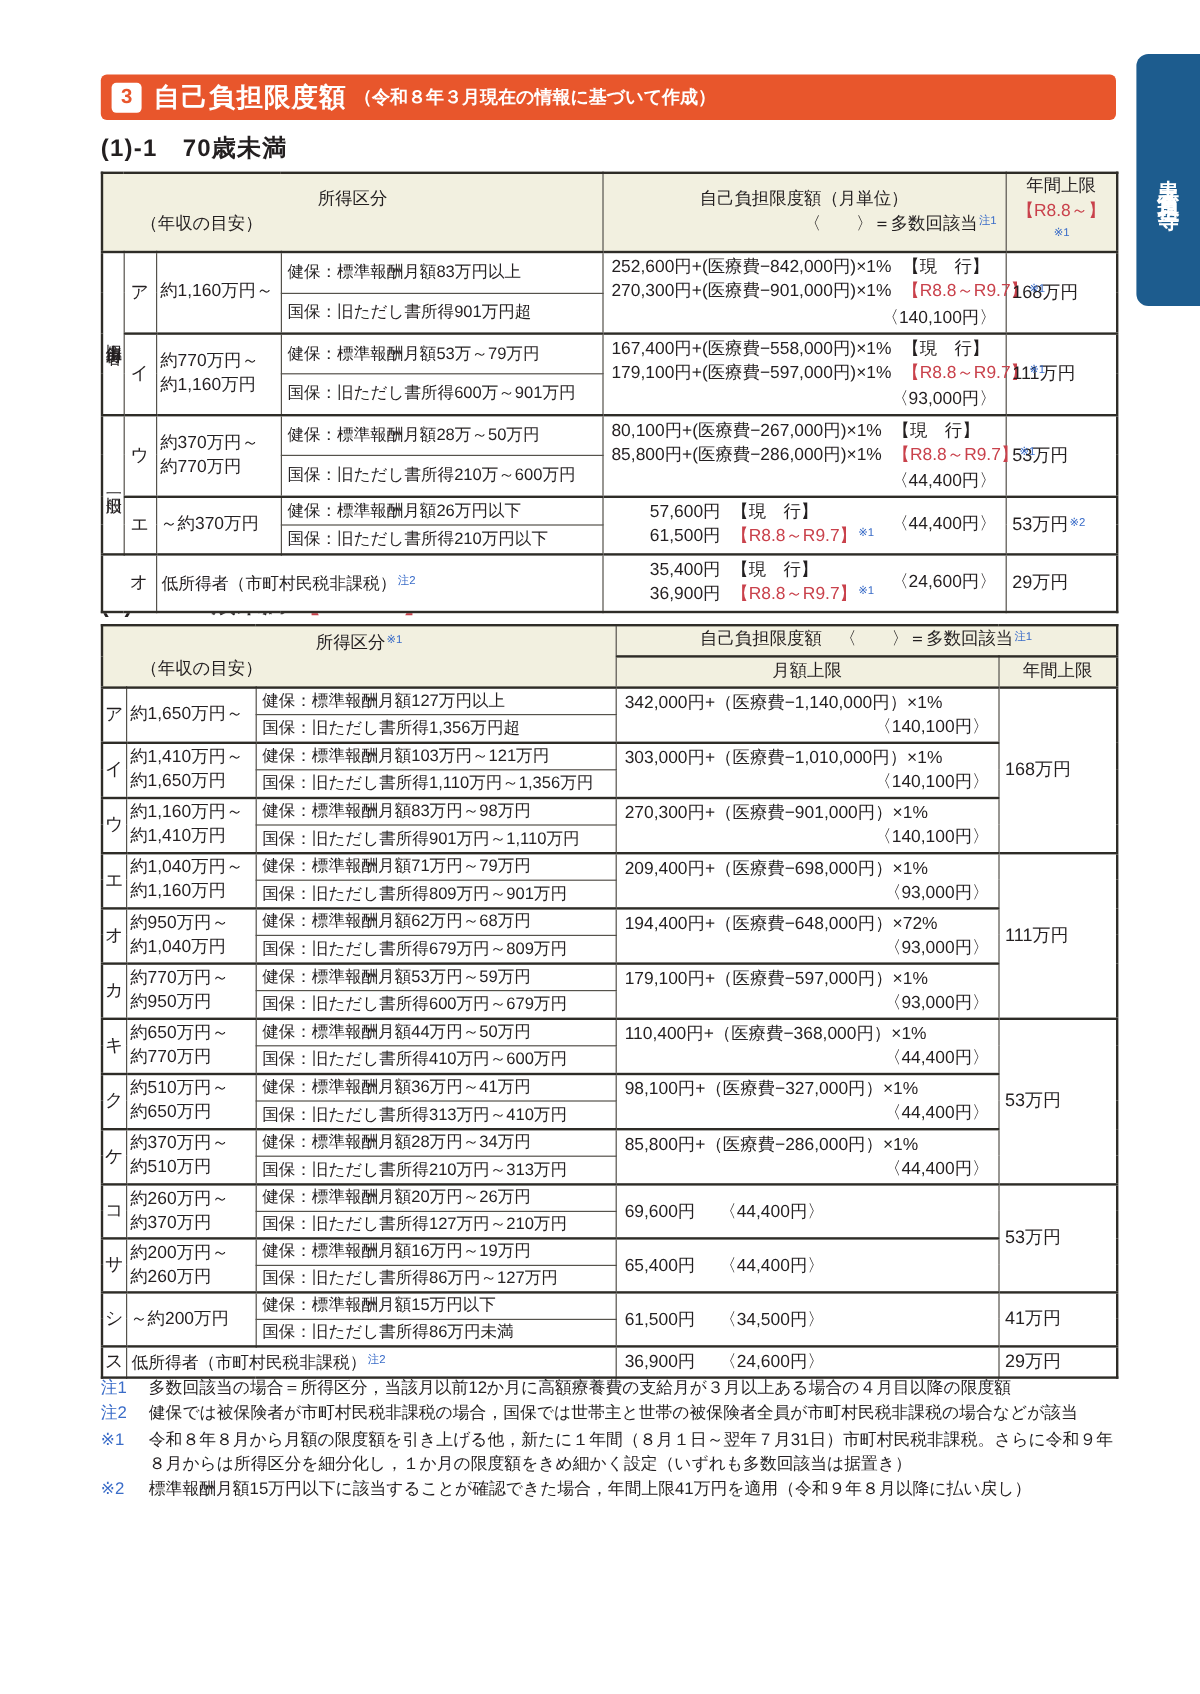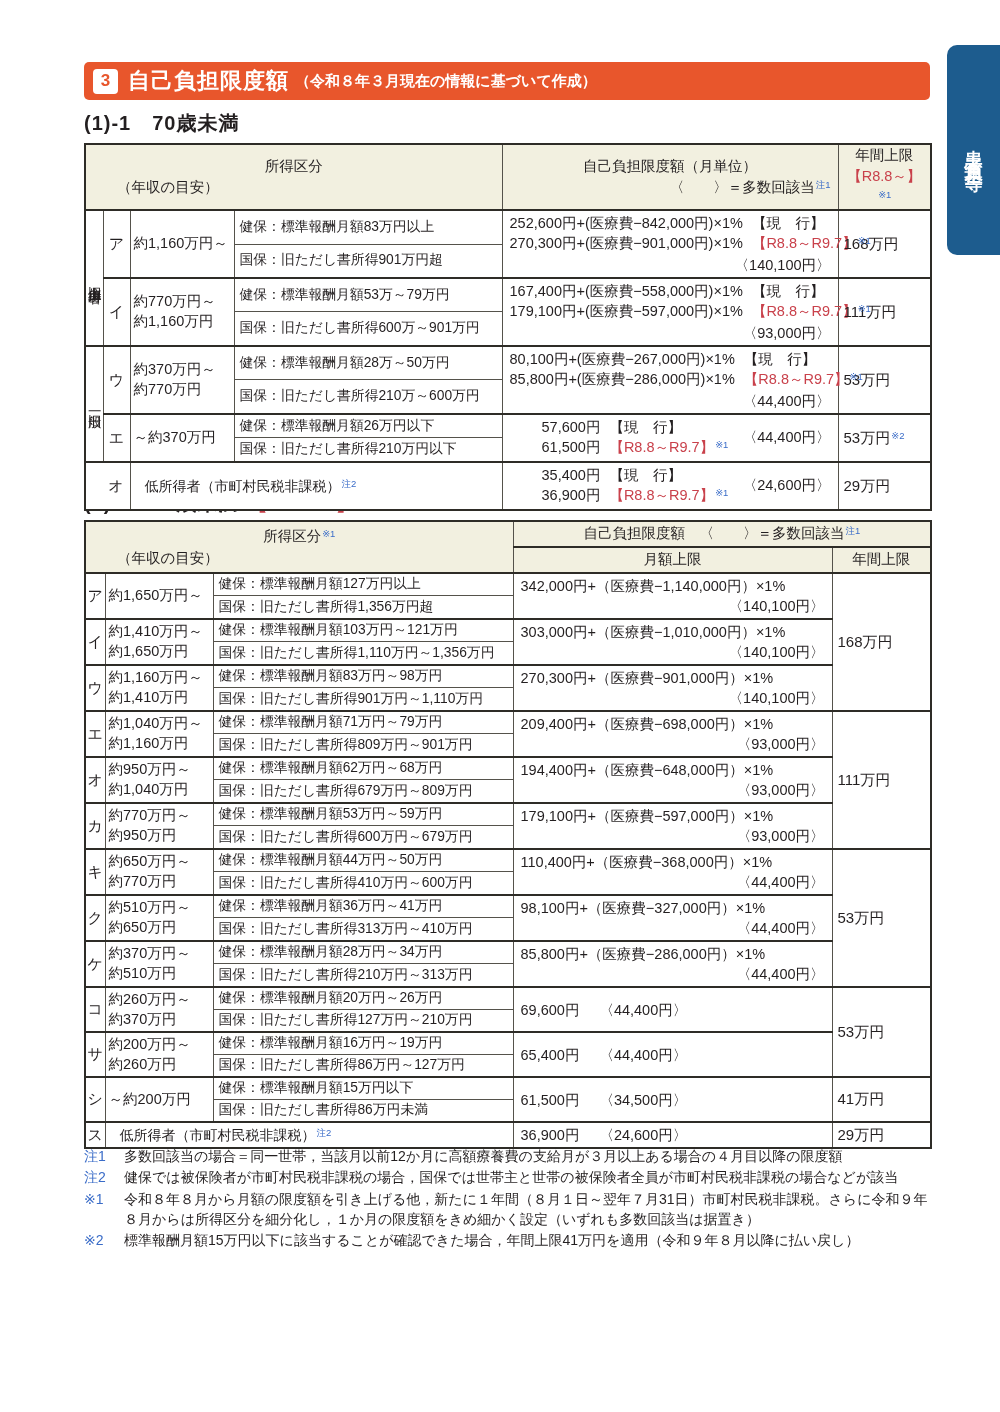--- a/index.html
+++ b/index.html
@@ -59,21 +59,21 @@
   .th-right{text-align:right;padding-right:2px;font-size:14.5px;line-height:21px;}
   .th-limit-top{text-align:center;font-size:14.5px;height:24px;}
   .th-monthly,.th-annual2{text-align:center;font-size:14.5px;height:24px;}
 
   .sup{color:var(--blue);font-size:9.5px;position:relative;top:-4px;margin-left:1px;white-space:nowrap;}
   .vgroup{writing-mode:vertical-rl;text-align:center;padding:0;font-size:13.5px;letter-spacing:1px;}
   .kana{text-align:center;padding:0;font-size:15px;}
   .kana-o{text-align:right;padding-right:6px;font-size:15px;}
   .income{white-space:pre-line;padding:0 3px;font-size:14.5px;}
   .ins{font-size:13.8px;padding:0 5px;}
-  .lowinc{font-size:14px;padding:0 14px;}
+  .lowinc{font-size:14px;padding:0 4px;}
   .month{padding:2px 7px;font-size:14.5px;}
   .annual{text-align:left;font-size:15px;}
   .mline{white-space:nowrap;line-height:20px;}
   .mtag{margin-left:9px;}
   .mcol{display:flex;flex-direction:column;}
   .mbr{text-align:right;line-height:20px;}
   .mrow{display:flex;justify-content:space-between;align-items:center;margin-left:32px;}
   .mbr2{white-space:nowrap;}
   .minl{margin-left:20px;}
 
@@ -311,21 +311,21 @@
         <tr class="sub" style="height: 23px;">
           <td class="ins">国保：旧ただし書所得809万円～901万円</td>
         </tr>
         <tr class="major" style="height: 22px;">
           <td class="kana" rowspan="2">オ</td>
           <td class="income" rowspan="2">約950万円～
 約1,040万円</td>
           <td class="ins">健保：標準報酬月額62万円～68万円</td>
           <td class="month" rowspan="2">
             <div class="mcol">
-              <div class="mline">194,400円+（医療費−648,000円）×1%</div>
+              <div class="mline">194,400円+（医療費−648,000円）×72%</div>
               <div class="mbr">〈93,000円〉</div>
             </div>
           </td>
         </tr>
         <tr class="sub" style="height: 23px;">
           <td class="ins">国保：旧ただし書所得679万円～809万円</td>
         </tr>
         <tr class="major" style="height: 22px;">
           <td class="kana" rowspan="2">カ</td>
           <td class="income" rowspan="2">約770万円～
@@ -431,21 +431,21 @@
             <div class="mline"><span>36,900円</span><span class="minl">〈24,600円〉</span></div>
           </td>
           <td class="annual"><span>29万円</span></td>
         </tr>
       </tbody>
   </table>
 
   <div class="fns" id="fns">
       <div class="fn">
         <span class="fn-label">注1</span>
-        <span class="fn-text">多数回該当の場合＝同一世帯，当該月以前12か月に高額療養費の支給月が３月以上ある場合の４月目以降の限度額</span>
+        <span class="fn-text">多数回該当の場合＝所得区分，当該月以前12か月に高額療養費の支給月が３月以上ある場合の４月目以降の限度額</span>
       </div>
       <div class="fn">
         <span class="fn-label">注2</span>
         <span class="fn-text">健保では被保険者が市町村民税非課税の場合，国保では世帯主と世帯の被保険者全員が市町村民税非課税の場合などが該当</span>
       </div>
       <div class="fn">
         <span class="fn-label">※1</span>
         <span class="fn-text">令和８年８月から月額の限度額を引き上げる他，新たに１年間（８月１日～翌年７月31日）市町村民税非課税。さらに令和９年８月からは所得区分を細分化し，１か月の限度額をきめ細かく設定（いずれも多数回該当は据置き）</span>
       </div>
       <div class="fn">

